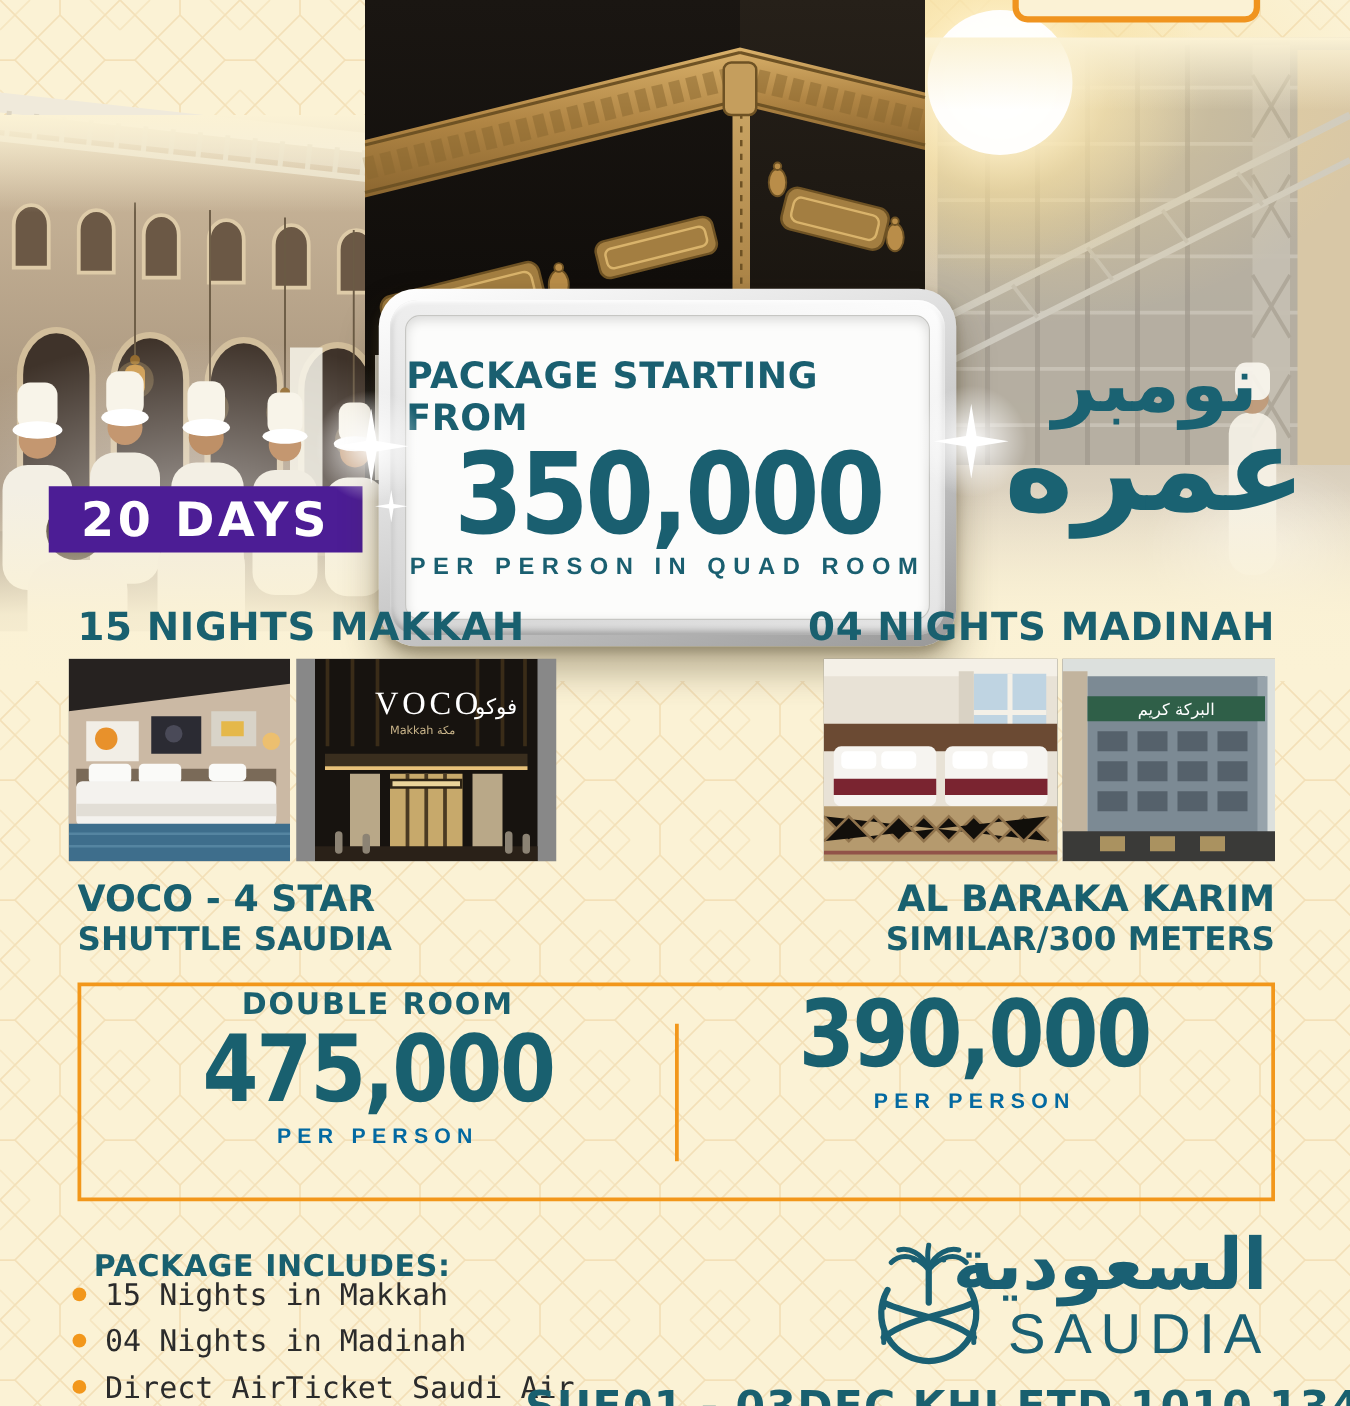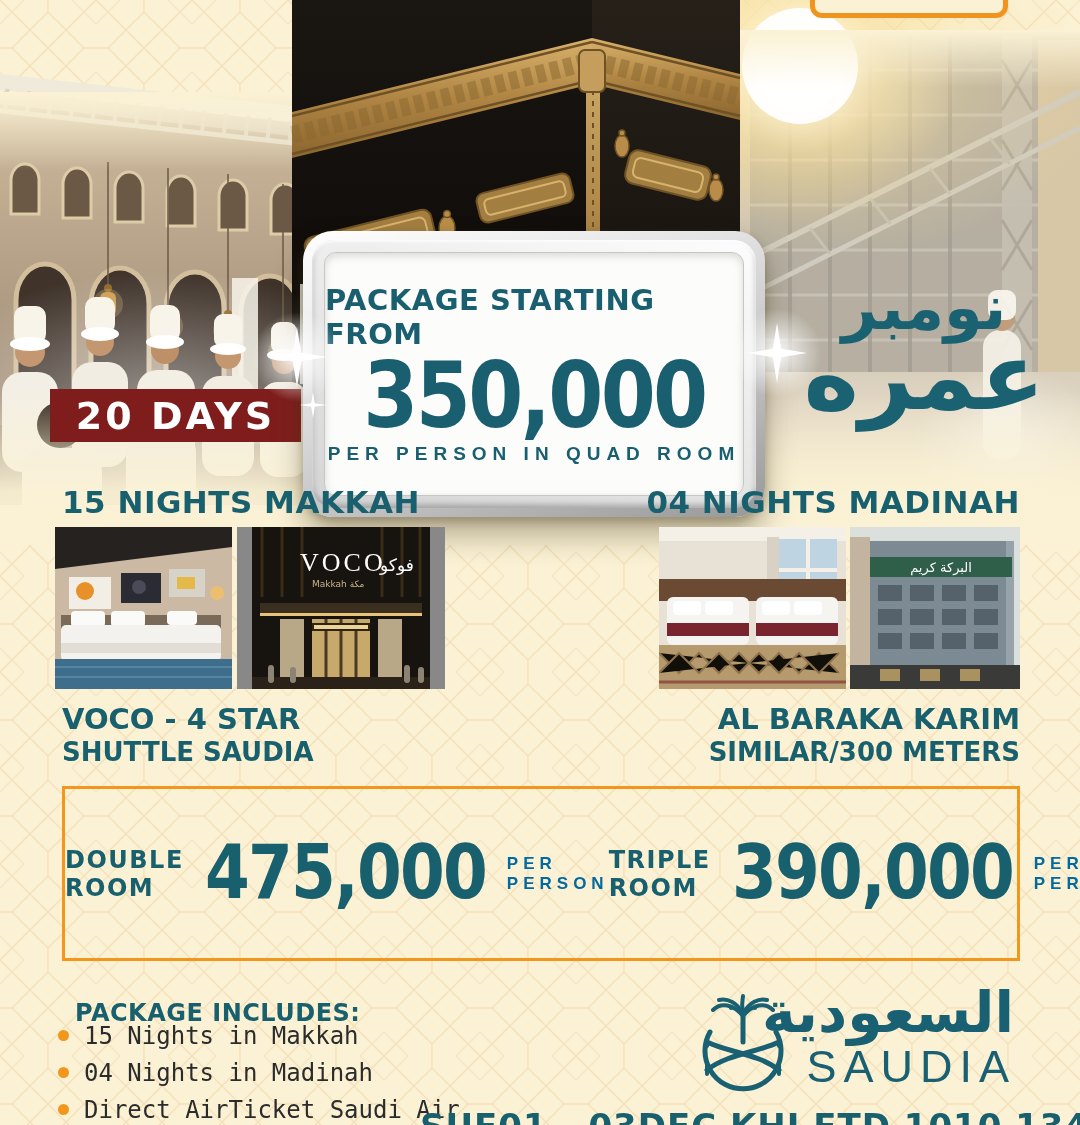--- a/index.html
+++ b/index.html
@@ -26,42 +26,42 @@
   .pb-top{font-weight:700;font-size:29px;color:#1A5F70;letter-spacing:.5px}
   .pb-price{font-weight:700;font-size:90px;line-height:.95;color:#1A5F70;letter-spacing:-3px;transform:scaleX(.88);margin:2px 0 4px}
   .pb-bottom{font-family:"Liberation Sans",sans-serif;font-weight:700;font-size:19px;color:#1A5F70;letter-spacing:6px}
 
   .sparkle{width:60px;height:60px;z-index:4;background:#fff;
     clip-path:polygon(50% 0,57% 43%,100% 50%,57% 57%,50% 100%,43% 57%,0 50%,43% 43%)}
   .sparkle-glow{width:90px;height:90px;z-index:4;border-radius:50%;
     background:radial-gradient(circle,rgba(255,255,255,.95) 0%,rgba(255,255,255,0) 70%)}
   .sparkle.small{width:26px;height:26px}
 
-  .days{left:50px;top:389px;width:251px;height:53px;background:#7f1d1d;color:#fff;display:flex;align-items:center;justify-content:center;
+  .days{left:39px;top:389px;width:251px;height:53px;background:#4c1d95;color:#fff;display:flex;align-items:center;justify-content:center;
     font-weight:700;font-size:38px;letter-spacing:3px;z-index:3}
 
   .calli{right:20px;top:281px;width:272px;text-align:center;direction:rtl;color:#1A6272;z-index:2;line-height:.88;font-weight:700}
   .calli .l1{font-size:62px}
   .calli .l2{font-size:94px}
 
   .sec-h{top:484px;font-weight:700;font-size:31px;color:#19606F;letter-spacing:.5px;z-index:3;white-space:nowrap}
   .sec-h.left{left:62px}
   .sec-h.right{right:60px;text-align:right}
 
   .photo{top:527px;height:162px;z-index:3;overflow:hidden;background:#888}
   .photo svg{display:block;width:100%;height:100%}
 
   .hname{font-weight:700;color:#19606F;white-space:nowrap;z-index:3}
   .hname.big{top:702px;font-size:29px}
   .hname.sub{top:737px;font-size:26px}
   .hname.l{left:62px}
   .hname.r{right:60px;text-align:right}
 
   .pricebox{left:62px;top:786px;width:958px;height:175px;border:3px solid #F2971B;display:flex;align-items:stretch;z-index:3}
-  .pcol{flex:1;display:flex;flex-direction:row;align-items:center;justify-content:flex-start}
+  .pcol{flex:1;display:flex;flex-direction:column;align-items:center;justify-content:flex-start}
   .pdivider{width:3px;height:110px;background:#F2971B;align-self:center}
   .plabel{font-weight:700;font-size:24px;color:#19606F;letter-spacing:1.5px}
   .pprice{font-weight:700;font-size:74px;line-height:1;color:#19606F;letter-spacing:-2px;transform:scaleX(.87);margin:2px 0 6px}
   .pper{font-family:"Liberation Sans",sans-serif;font-weight:700;font-size:17px;color:#0369a1;letter-spacing:5px}
 
   .inc-h{left:75px;top:999px;font-weight:700;font-size:24px;color:#19606F;letter-spacing:.5px;z-index:3}
   .inc-list{left:58px;top:1017px;z-index:3;list-style:none}
   .inc-list li{height:37px;display:flex;align-items:center;gap:15px}
   .inc-dot{width:11px;height:11px;border-radius:50%;background:#F2971B;flex:0 0 auto}
   .inc-txt{font-family:"DejaVu Sans Mono",monospace;font-size:24px;color:#2B2B2B}
@@ -458,21 +458,20 @@
   <div class="abs hname sub r">SIMILAR/300 METERS</div>
 
   <div class="abs pricebox">
     <div class="pcol">
       <div class="plabel">DOUBLE ROOM</div>
       <div class="pprice">475,000</div>
       <div class="pper">PER PERSON</div>
     </div>
     <div class="pdivider"></div>
     <div class="pcol">
-      <div class="plabel">TRIPLE ROOM</div>
       <div class="pprice">390,000</div>
       <div class="pper">PER PERSON</div>
     </div>
   </div>
 
   <div class="abs inc-h">PACKAGE INCLUDES:</div>
   <ul class="abs inc-list">
     <li>
         <span class="inc-dot"></span>
         <span class="inc-txt">15 Nights in Makkah</span>

